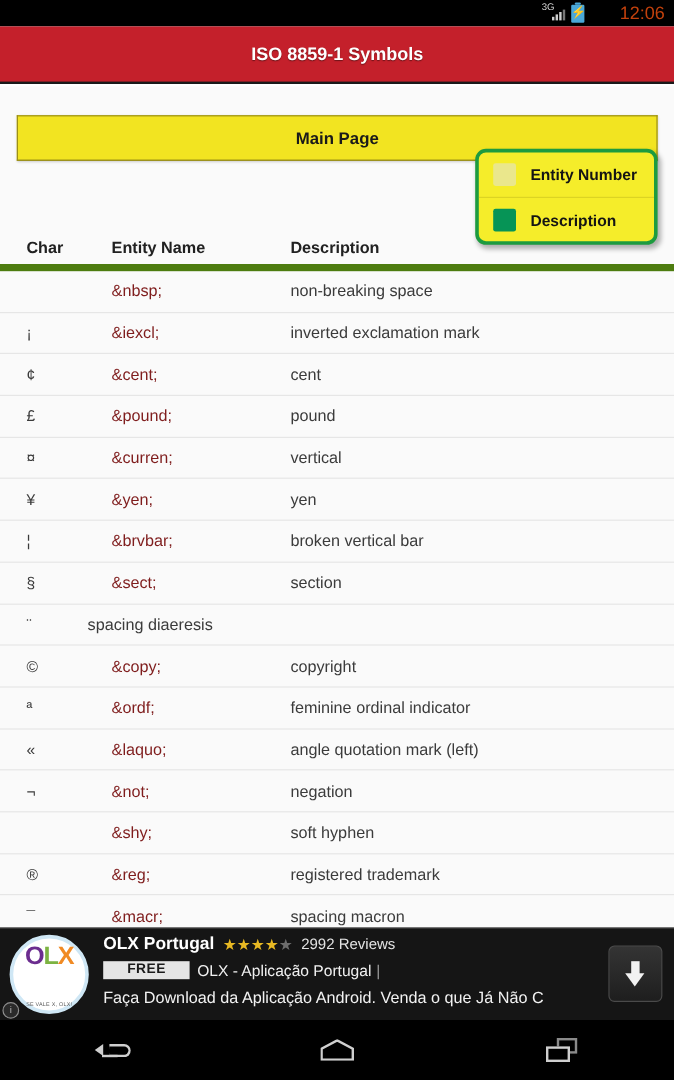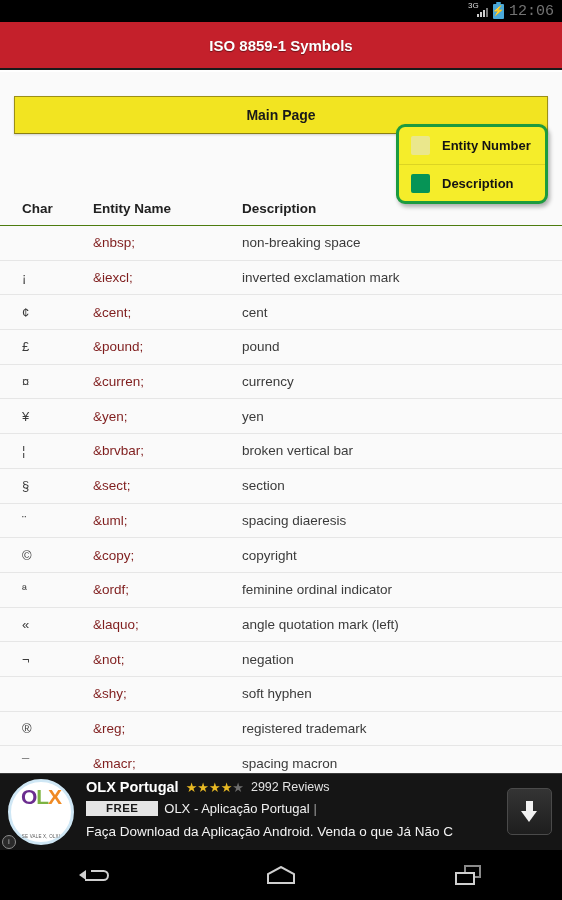--- a/index.html
+++ b/index.html
@@ -42,22 +42,23 @@
     border-radius: 1px;
     position: relative;
     display: flex; align-items: center; justify-content: center;
   }
   .battery:before {
     content: ""; position: absolute; top: -2px; left: 3px;
     width: 5px; height: 2px; background: #4aa8d8; border-radius: 1px;
   }
   .bolt { font-size: 10px; color: #ffffff; line-height: 10px; }
   .clock {
-    color: #737373; font-size: 15px; letter-spacing: 0px;
-    font-family: Liberation Mono, monospace;
+    color: #c2410c; font-size: 15px; letter-spacing: 0px;
+    font-family: Liberation Sans, sans-serif;
+    margin-left: 24px;
   }
 
   
   .titlebar {
     position: absolute; top: 22px; left: 0;
     width: 562px; height: 48px;
     background: #c4202b;
     border-bottom: 2px solid #1a1a1a;
     box-sizing: border-box;
     display: flex; align-items: center; justify-content: center;
@@ -124,21 +125,21 @@
   }
   .trow {
     display: flex;
     align-items: center;
     height: 34.7px;
     border-bottom: 1px solid #e6e6e6;
     box-sizing: border-box;
   }
   .trow.header {
     height: 34px;
-    border-bottom: 1px solid #4d7c0f;
+    border-bottom: 6px solid #4d7c0f;
   }
   .c-char  { width: 73px; padding-left: 22px; box-sizing: border-box; }
   .c-name  { width: 169px; box-sizing: border-box; padding-left: 20px; }
   .c-desc  { flex: 1; box-sizing: border-box; }
   .trow.header .c-char,
   .trow.header .c-name,
   .trow.header .c-desc {
     font-size: 13.5px; font-weight: bold; color: #212121;
   }
   .trow .c-char { font-size: 13px; color: #3b3b3b; }
@@ -337,40 +338,39 @@
       <div class="c-desc">cent</div>
     </div>
     <div class="trow">
       <div class="c-char">£</div>
       <div class="c-name">&amp;pound;</div>
       <div class="c-desc">pound</div>
     </div>
     <div class="trow">
       <div class="c-char">¤</div>
       <div class="c-name">&amp;curren;</div>
-      <div class="c-desc">currency</div>
+      <div class="c-desc">vertical</div>
     </div>
     <div class="trow">
       <div class="c-char">¥</div>
       <div class="c-name">&amp;yen;</div>
       <div class="c-desc">yen</div>
     </div>
     <div class="trow">
       <div class="c-char">¦</div>
       <div class="c-name">&amp;brvbar;</div>
       <div class="c-desc">broken vertical bar</div>
     </div>
     <div class="trow">
       <div class="c-char">§</div>
       <div class="c-name">&amp;sect;</div>
       <div class="c-desc">section</div>
     </div>
     <div class="trow">
       <div class="c-char">¨</div>
-      <div class="c-name">&amp;uml;</div>
       <div class="c-desc">spacing diaeresis</div>
     </div>
     <div class="trow">
       <div class="c-char">©</div>
       <div class="c-name">&amp;copy;</div>
       <div class="c-desc">copyright</div>
     </div>
     <div class="trow">
       <div class="c-char">ª</div>
       <div class="c-name">&amp;ordf;</div>

